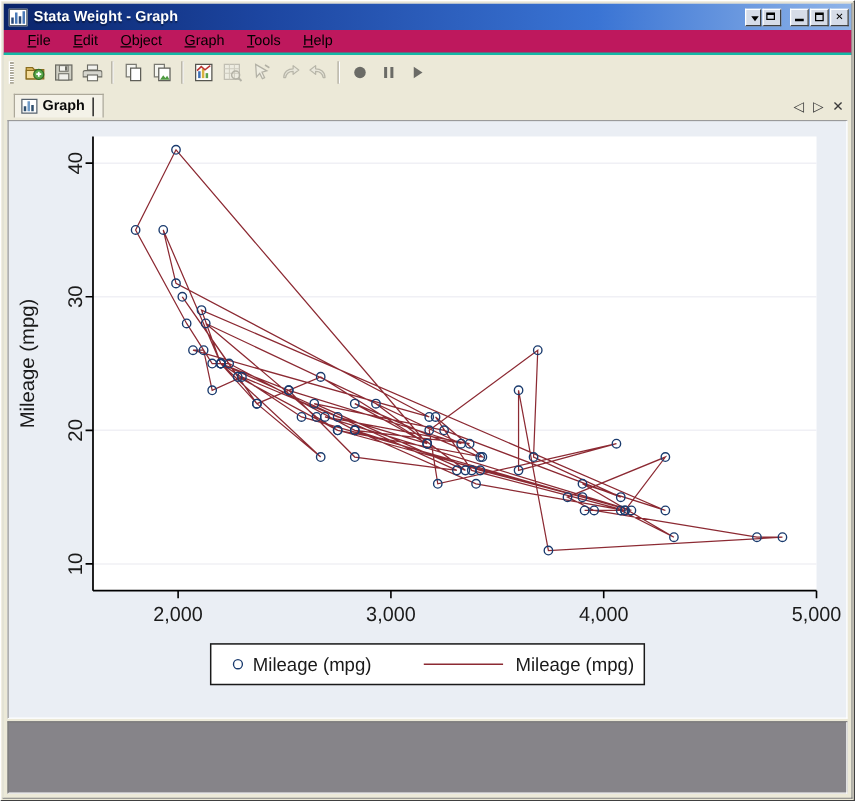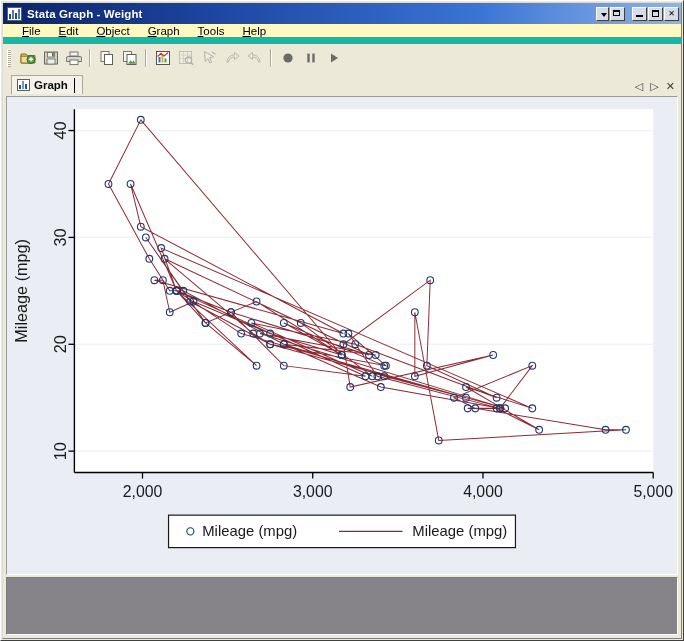--- a/index.html
+++ b/index.html
@@ -104,25 +104,25 @@
     border-left: 3px solid transparent;
     border-right: 3px solid transparent;
     border-top: 4px solid #000;
   }
   .spacer-sep { width: 5px; }
 
   
   #menubar {
     flex: 0 0 20px;
     height: 20px;
-    background: #fef9c3;
+    background: #be185d;
     display: flex; align-items: center;
     padding-left: 10px;
     box-sizing: border-box;
-    border-bottom: 7px solid #14b8a6;
+    border-bottom: 2px solid #14b8a6;
   }
   .menu-item {
     font-size: 11.5px;
     color: #000;
     padding: 2px 9px;
     cursor: default;
     white-space: nowrap;
   }
   .menu-item u { text-decoration: underline; }
 
@@ -232,21 +232,21 @@
 <div id="window">
  <div id="window-inner">
 
   <div id="titlebar">
     <div id="title-icon">
       <i class="b1"></i>
           <i class="b2"></i>
           <i class="b3"></i>
           <i class="b4"></i>
     </div>
-    <div id="title-text">Stata Graph - Weight</div>
+    <div id="title-text">Stata Weight - Graph</div>
     <div class="winbtn-group">
       <div class="winbtn narrow">
         <span class="tri"></span>
       </div>
       <div class="winbtn">
         <span class="rest-back"></span>
       </div>
       <div class="spacer-sep"></div>
       <div class="winbtn">
         <span class="min"></span>

